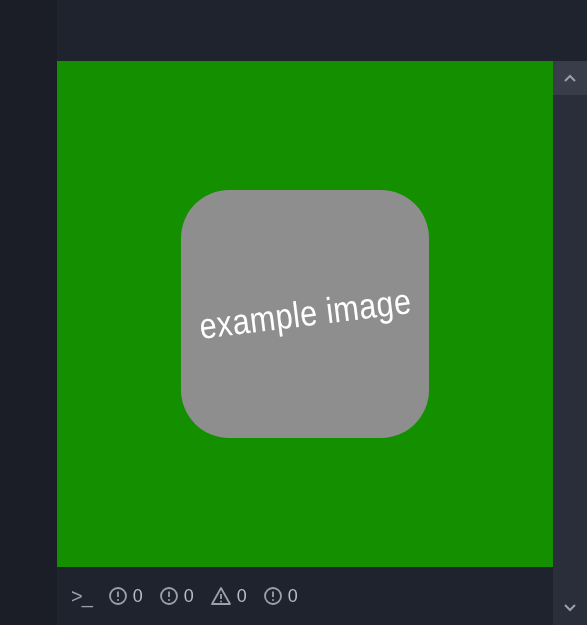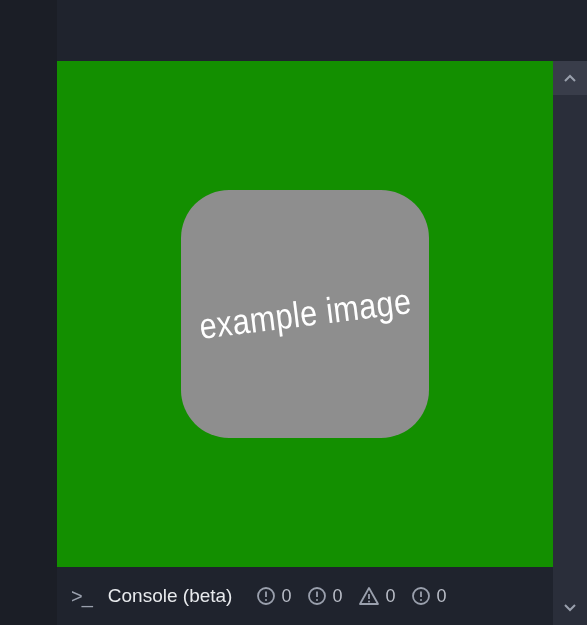--- a/index.html
+++ b/index.html
@@ -159,21 +159,20 @@
 <div class="scroll-down-btn">
   <span class="scroll-caret">
     <svg class="icon-svg" width="14" height="10" viewBox="0 0 14 10">
       <path d="M2 2 L7 7 L12 2" stroke="#9aa0ad" stroke-width="2" fill="none"></path>
     </svg>
   </span>
 </div>
 
 <div class="console-bar">
   <span class="prompt-icon">&gt;_</span>
-  <span class="console-label">Console (beta)</span>
 
   <div class="stat">
     <span>
       <svg class="icon-svg" width="20" height="20" viewBox="0 0 20 20">
         <circle cx="10" cy="10" r="8" stroke="#9aa0ad" stroke-width="1.8" fill="none"></circle>
         <line x1="10" y1="5.5" x2="10" y2="11" stroke="#9aa0ad" stroke-width="1.8"></line>
         <circle cx="10" cy="14" r="1" fill="#9aa0ad"></circle>
       </svg>
     </span>
     <span class="stat-count">0</span>

